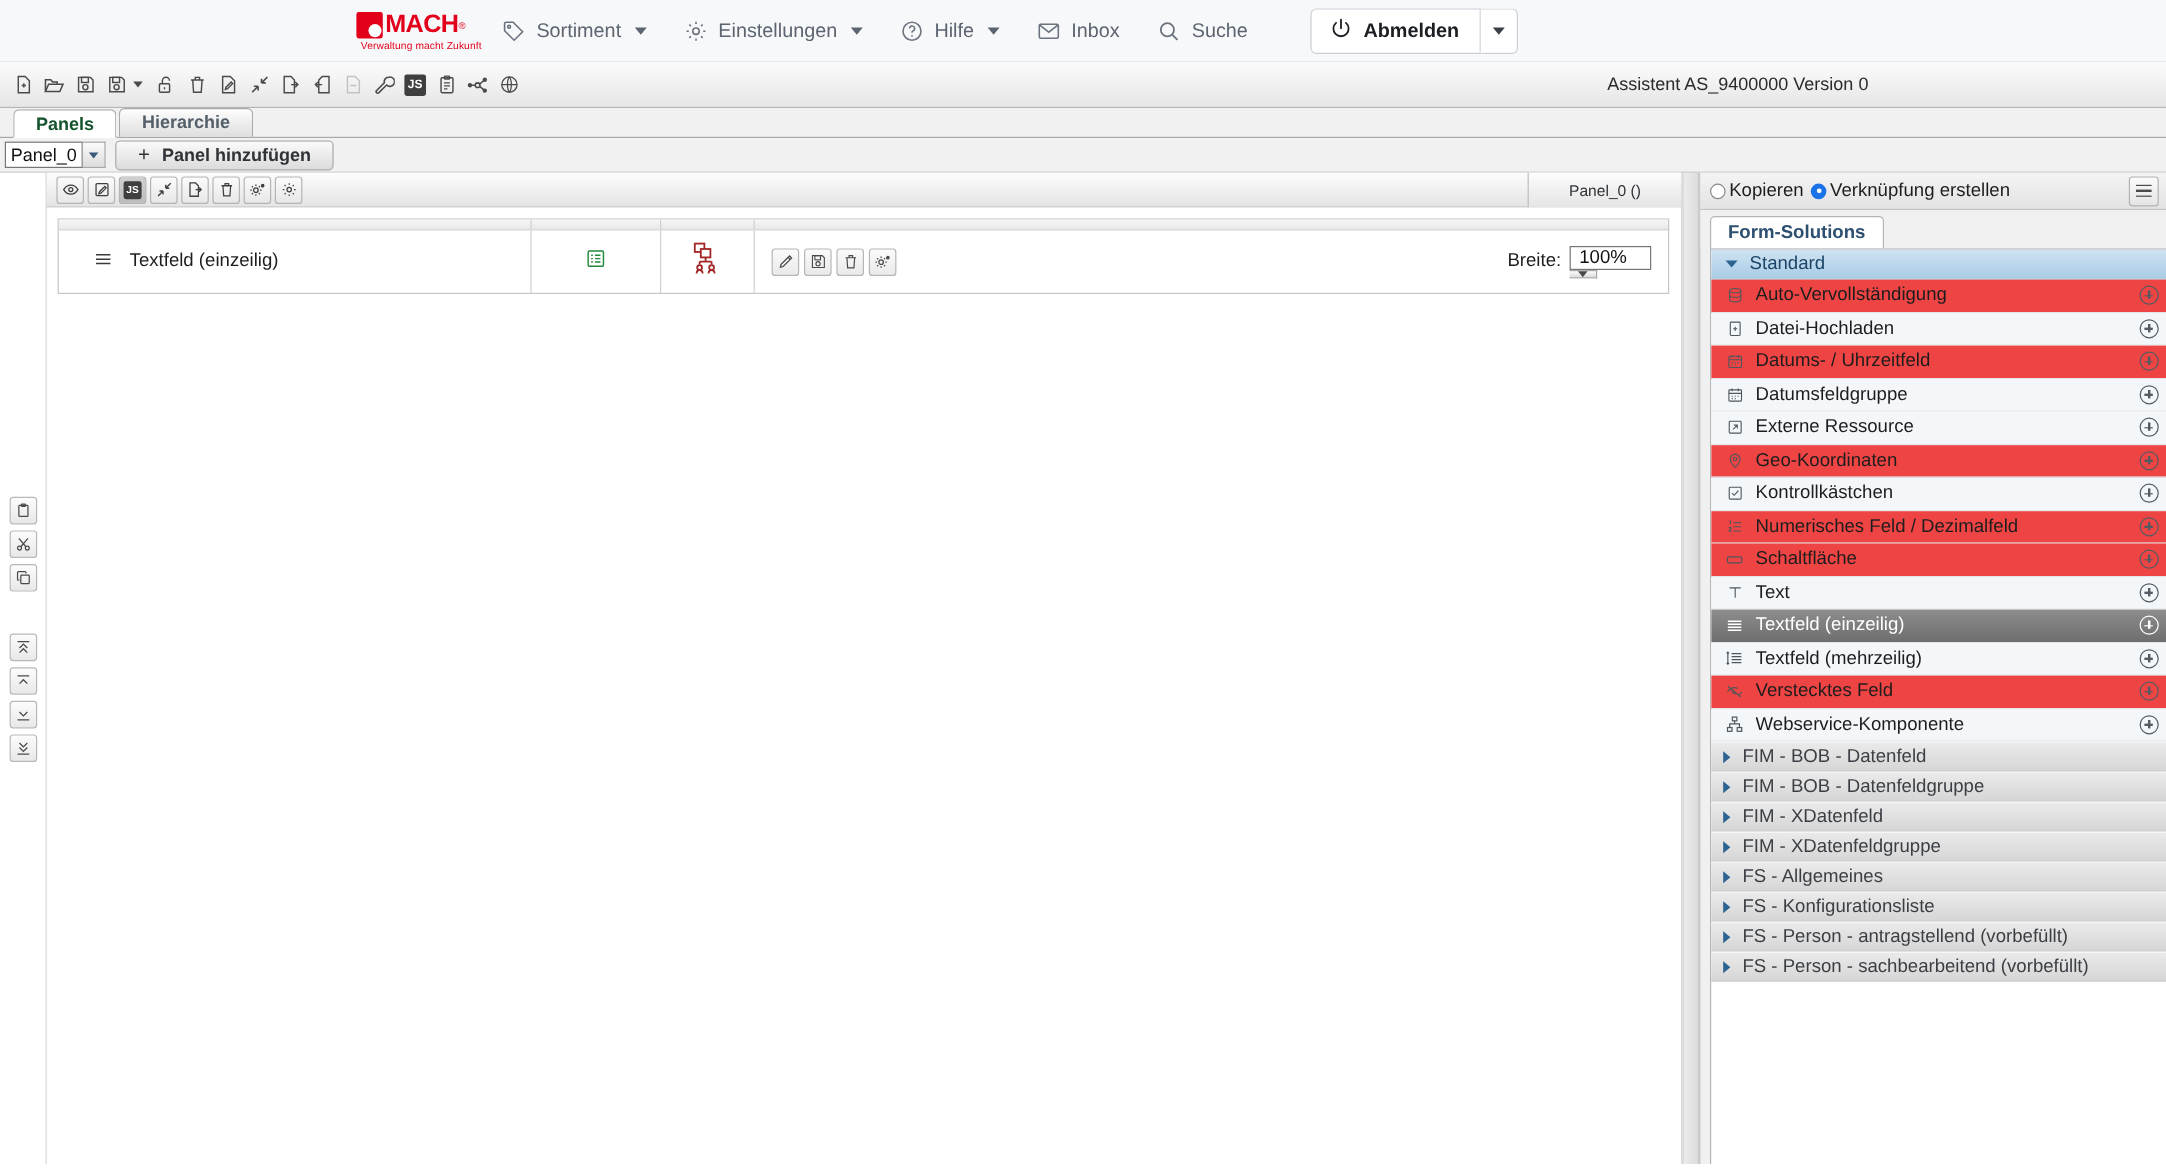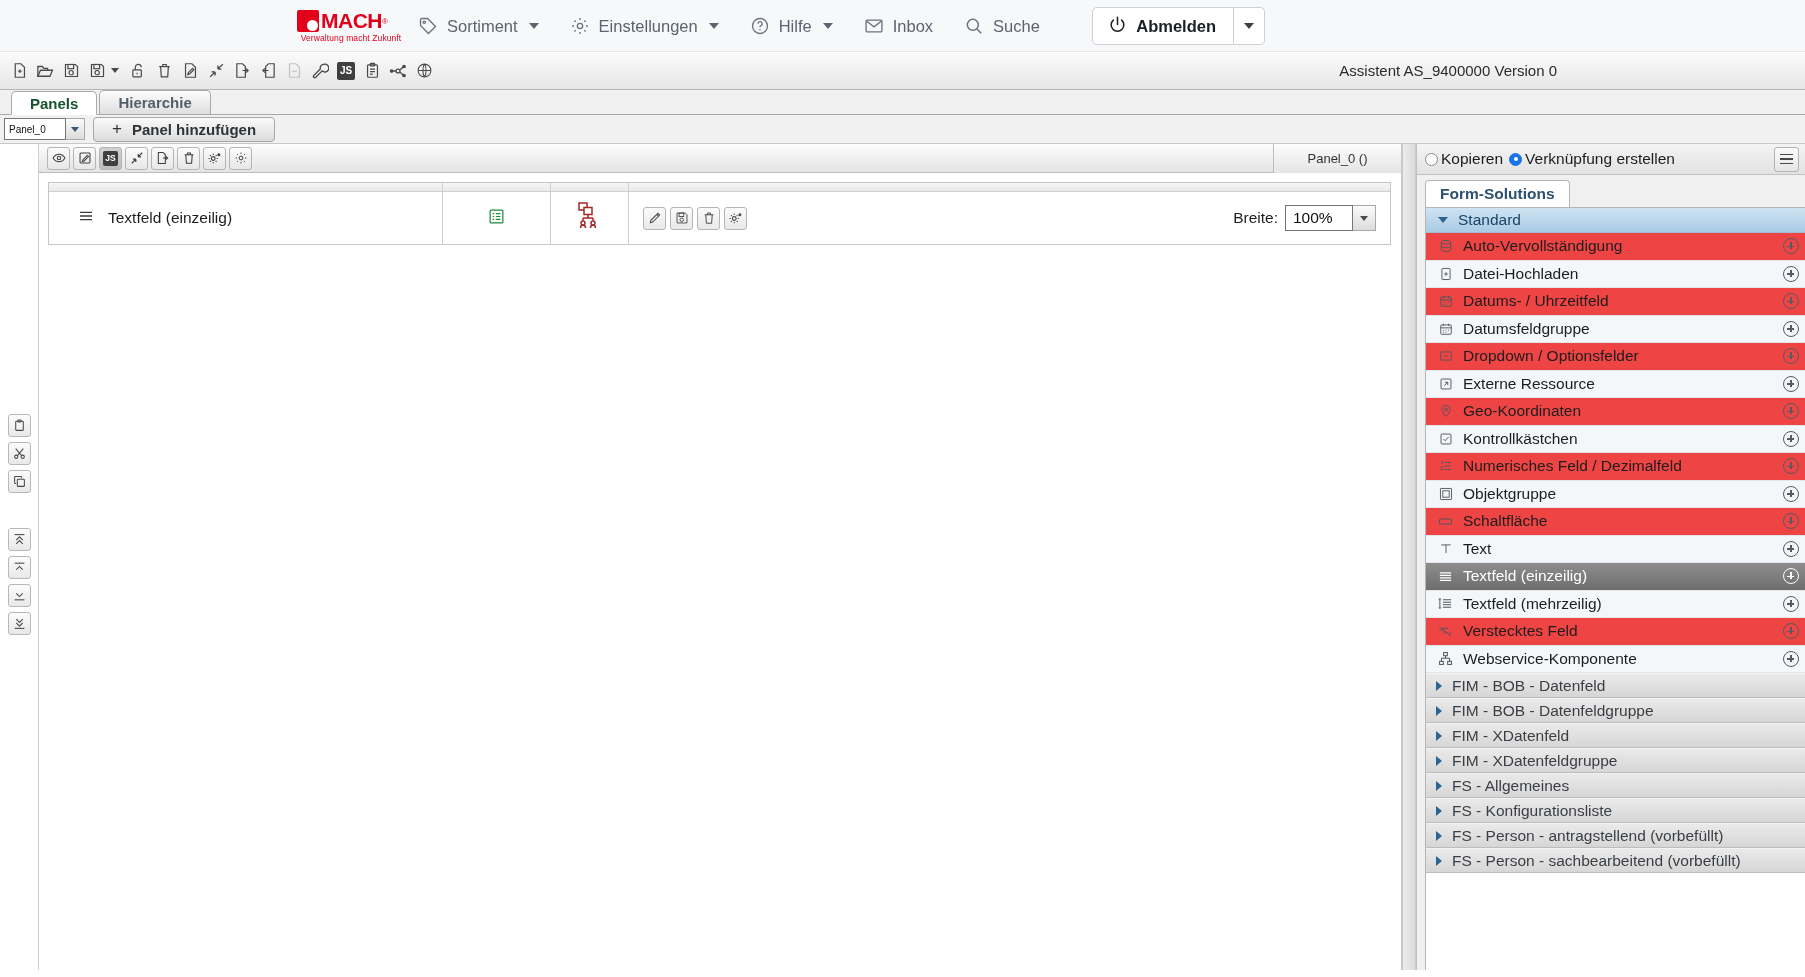--- a/index.html
+++ b/index.html
@@ -199,21 +199,21 @@
     border-bottom: 1px solid #c8c8c8;
   }
   .panel-select {
     display: flex; align-items: stretch;
     height: 22px;
     margin-right: 8px;
   }
   .panel-select-val {
     border: 1px solid #767676;
     background: #fff;
-    font-size: 10px;
+    font-size: 15px;
     padding: 0 4px;
     display:flex; align-items:center;
     color:#111;
     min-width: 62px;
   }
   .panel-select-btn {
     border: 1px solid #a9a9a9;
     border-left: none;
     background: linear-gradient(to bottom,#fbfbfb,#dcdcdc);
     width: 19px;
@@ -341,21 +341,21 @@
     background: linear-gradient(to bottom,#fbfbfb,#e9e9e9);
     display:flex;align-items:center;justify-content:center;
     cursor:pointer; color:#4a4a4a;
   }
   .breite-wrap {
     margin-left: auto;
     display:flex; align-items:center; gap:7px;
     padding-right: 14px;
     font-size: 15.5px; color:#1d1d1d;
   }
-  .breite-sel { display:flex; height:26px; }
+  .breite-sel { display:flex; height:26px;flex-direction:column; }
   .breite-val {
     border:1px solid #767676; background:#fff;
     min-width: 68px; padding: 0 7px;
     display:flex;align-items:center; font-size:15.5px; color:#111;
   }
   .breite-btn {
     border:1px solid #a9a9a9; border-left:none;
     width: 23px;
     background: linear-gradient(to bottom,#fbfbfb,#dcdcdc);
     display:flex;align-items:center;justify-content:center; cursor:pointer;
@@ -950,30 +950,20 @@
             <svg width="14" height="14" viewBox="0 0 24 24" fill="none" stroke="currentColor" stroke-width="1.6">
               <rect x="3" y="5" width="18" height="16" rx="1.3"></rect>
                 <path d="M3 10h18M7.5 3v4M16.5 3v4"></path>
               <path d="M7 14h1.6M11.2 14h1.6M15.4 14h1.6M7 17.5h1.6M11.2 17.5h1.6"></path>
             </svg>
           </span>
           <span class="item-label">Datumsfeldgruppe</span>
           <span class="plus-circ"></span>
         </div>
 
-        <div class="item-row">
-          <span class="item-icon">
-            <svg width="14" height="14" viewBox="0 0 24 24" fill="none" stroke="currentColor" stroke-width="1.6">
-              <rect x="3" y="5" width="18" height="14" rx="1.3"></rect>
-                <path d="m9 10.5 3 3 3-3"></path>
-            </svg>
-          </span>
-          <span class="item-label">Dropdown / Optionsfelder</span>
-          <span class="plus-circ"></span>
-        </div>
 
         <div class="item-row alt">
           <span class="item-icon">
             <svg width="14" height="14" viewBox="0 0 24 24" fill="none" stroke="currentColor" stroke-width="1.6">
               <rect x="3.5" y="3.5" width="17" height="17" rx="1.3"></rect>
                 <path d="m9 15 6-6M10 9h5v5"></path>
             </svg>
           </span>
           <span class="item-label">Externe Ressource</span>
           <span class="plus-circ"></span>
@@ -1005,30 +995,20 @@
           <span class="item-icon">
             <svg width="14" height="14" viewBox="0 0 24 24" fill="none" stroke="currentColor" stroke-width="1.6">
               <path d="M9.5 6h11M9.5 12h11M9.5 18h11"></path>
                 <path d="M4 4.5 5.2 4v4.5M3.2 14.5c0-1 .8-1.6 1.6-1.6s1.6.6 1.6 1.5c0 1.4-3.2 2.2-3.2 4h3.4"></path>
             </svg>
           </span>
           <span class="item-label">Numerisches Feld / Dezimalfeld</span>
           <span class="plus-circ"></span>
         </div>
 
-        <div class="item-row alt">
-          <span class="item-icon">
-            <svg width="14" height="14" viewBox="0 0 24 24" fill="none" stroke="currentColor" stroke-width="1.6">
-              <rect x="2.5" y="2.5" width="19" height="19" rx="1"></rect>
-                <rect x="6.5" y="6.5" width="11" height="11"></rect>
-            </svg>
-          </span>
-          <span class="item-label">Objektgruppe</span>
-          <span class="plus-circ"></span>
-        </div>
 
         <div class="item-row">
           <span class="item-icon">
             <svg width="15" height="15" viewBox="0 0 24 24" fill="none" stroke="currentColor" stroke-width="1.6">
               <rect x="2.5" y="8" width="19" height="8" rx="1.6"></rect>
             </svg>
           </span>
           <span class="item-label">Schaltfläche</span>
           <span class="plus-circ"></span>
         </div>

